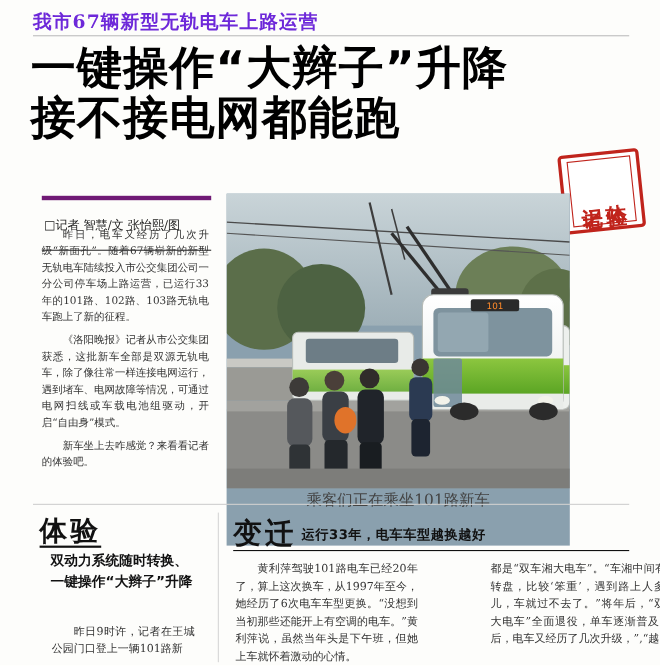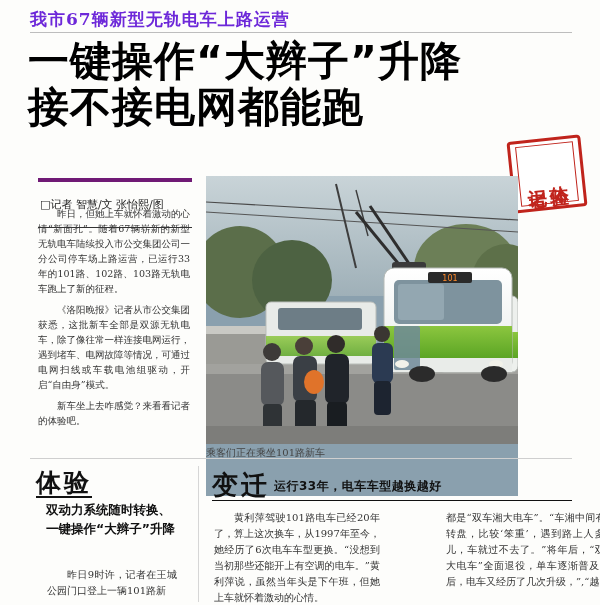--- a/index.html
+++ b/index.html
@@ -126,22 +126,22 @@
     height: 320px;
     overflow: hidden;
     background: #8aa0ae;
   }
   .photo svg { display: block; }
   .photo-caption {
     position: absolute;
     left: 206px;
     top: 446px;
     width: 312px;
-    text-align: left;
-    font-size: 10px;
+    text-align: center;
+    font-size: 14px;
     color: #444;
     font-family: "DejaVu Serif", "Liberation Serif", serif;
   }
 
   
   .rule-mid {
     position: absolute;
     left: 30px;
     top: 458px;
     width: 542px;
@@ -272,21 +272,21 @@
   <div class="stamp">
     <div class="stamp-inner">
       <span class="stamp-col">记者</span>
       <span class="stamp-col">体验</span>
     </div>
   </div>
 
   <div class="byline">□记者 智慧/文 张怡熙/图</div>
 
   <div class="col-left-top">
-    <p>昨日，但她上车就怀着激动的心情“新面孔”。随着67辆崭新的新型无轨电车陆续投入市公交集团公司一分公司停车场上路运营，已运行33年的101路、102路、103路无轨电车跑上了新的征程。</p>
+    <p>昨日，电车又经历了几次升级“新面孔”。随着67辆崭新的新型无轨电车陆续投入市公交集团公司一分公司停车场上路运营，已运行33年的101路、102路、103路无轨电车跑上了新的征程。</p>
     <p>《洛阳晚报》记者从市公交集团获悉，这批新车全部是双源无轨电车，除了像往常一样连接电网运行，遇到堵车、电网故障等情况，可通过电网扫线或车载电池组驱动，开启“自由身”模式。</p>
     <p>新车坐上去咋感觉？来看看记者的体验吧。</p>
   </div>
 
   <div class="photo">
     <svg width="312" height="268" viewBox="0 0 312 268" xmlns="http://www.w3.org/2000/svg">
       <defs>
         <linearGradient id="sky" x1="0" y1="0" x2="0" y2="1">
           <stop offset="0%" stop-color="#c9d4d8"></stop>
           <stop offset="100%" stop-color="#9fb0b8"></stop>

